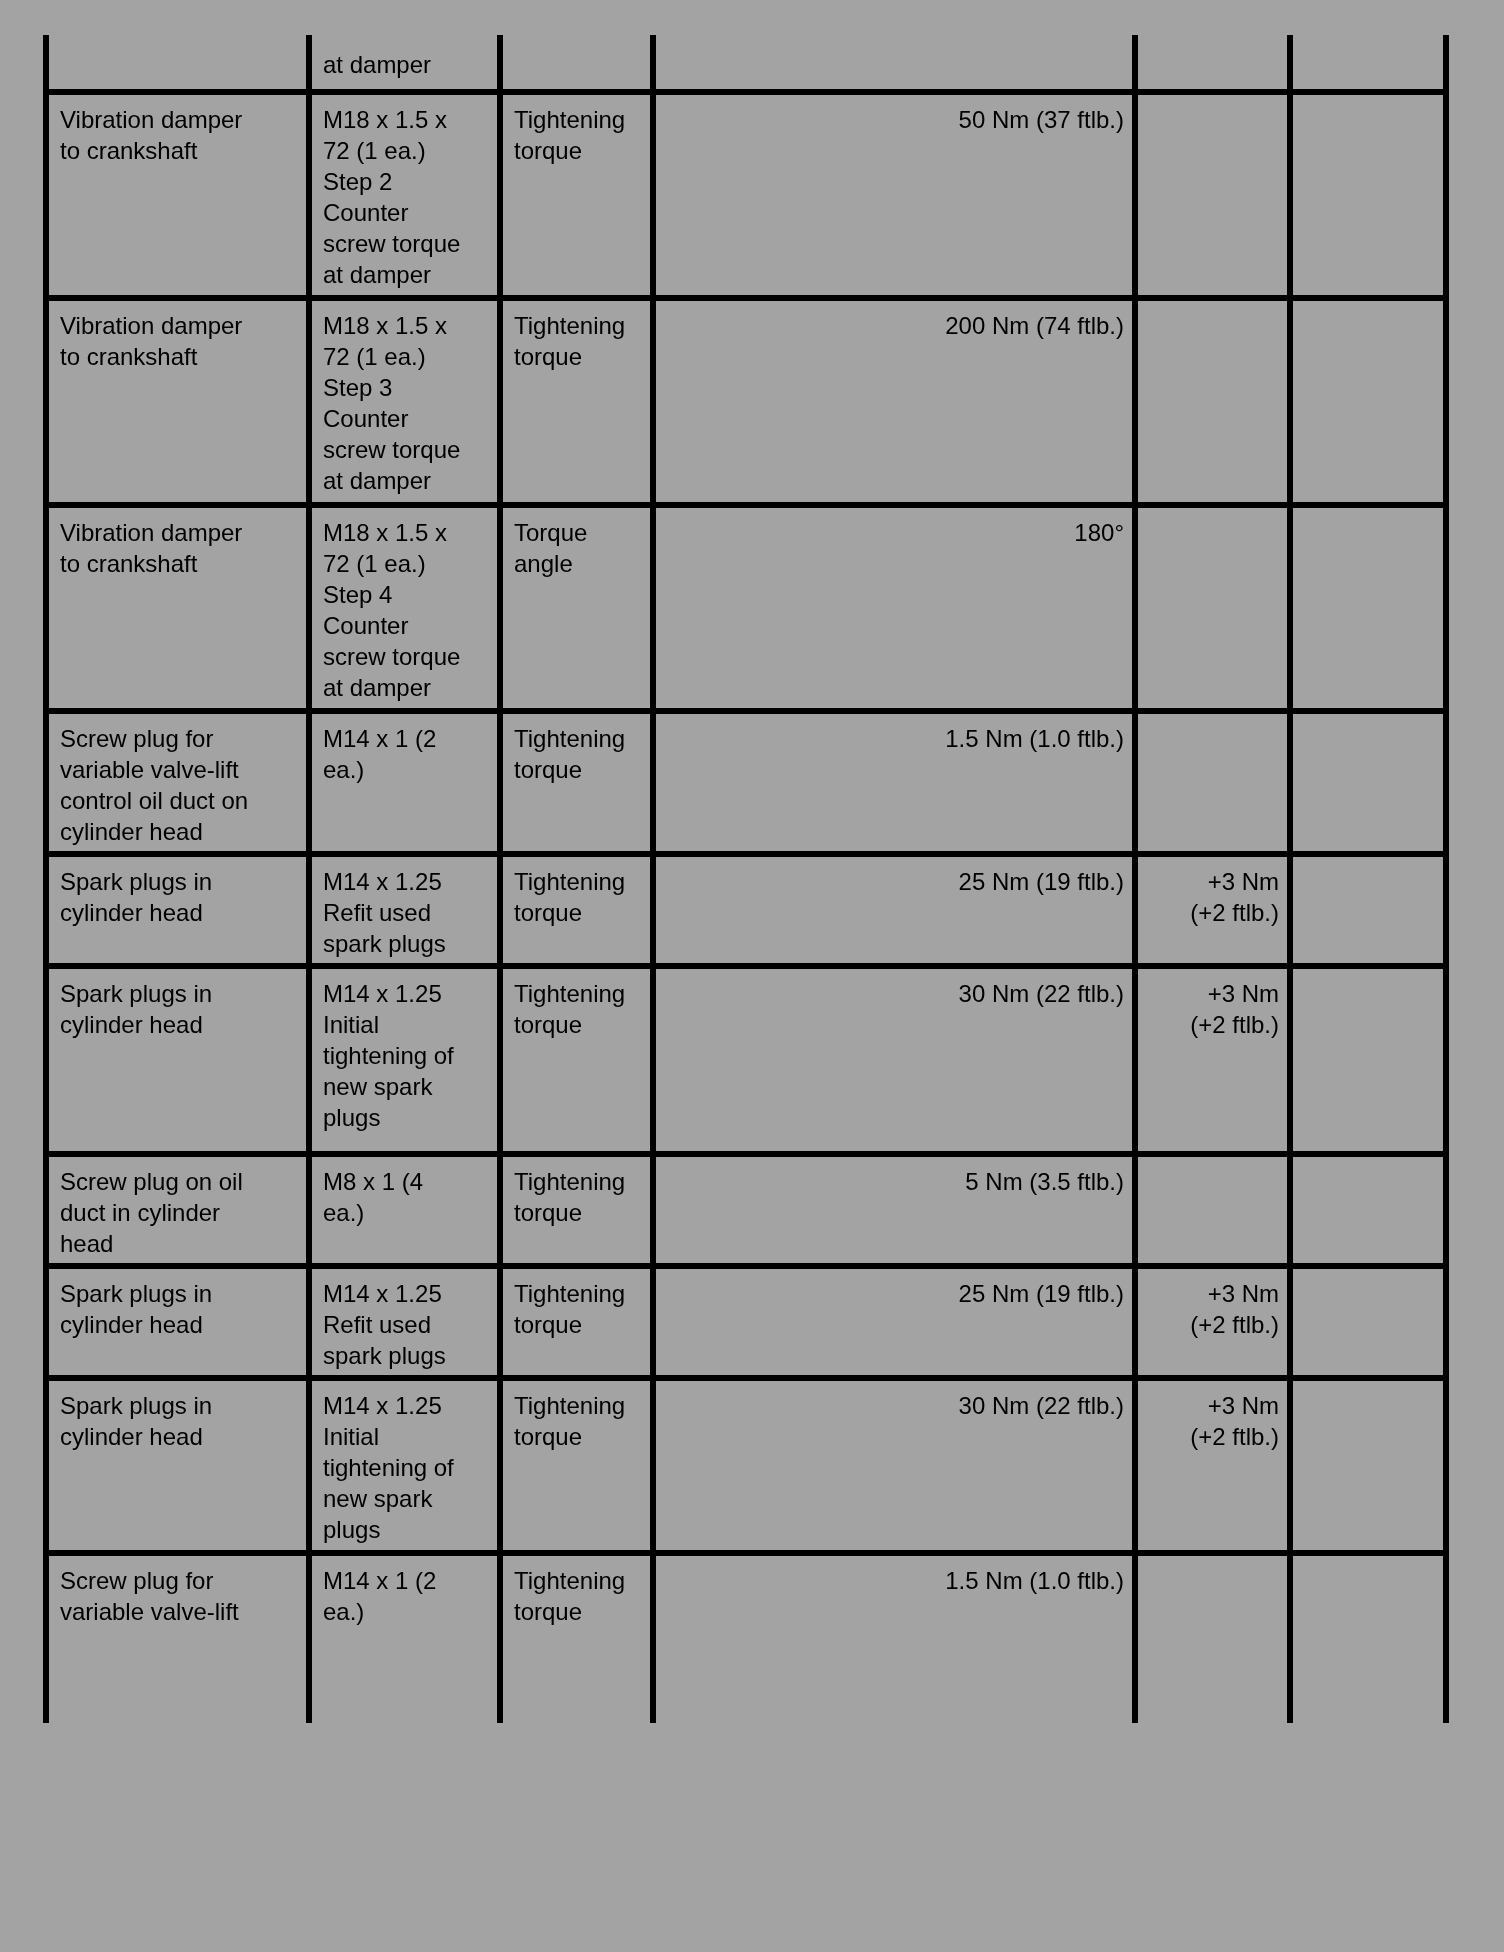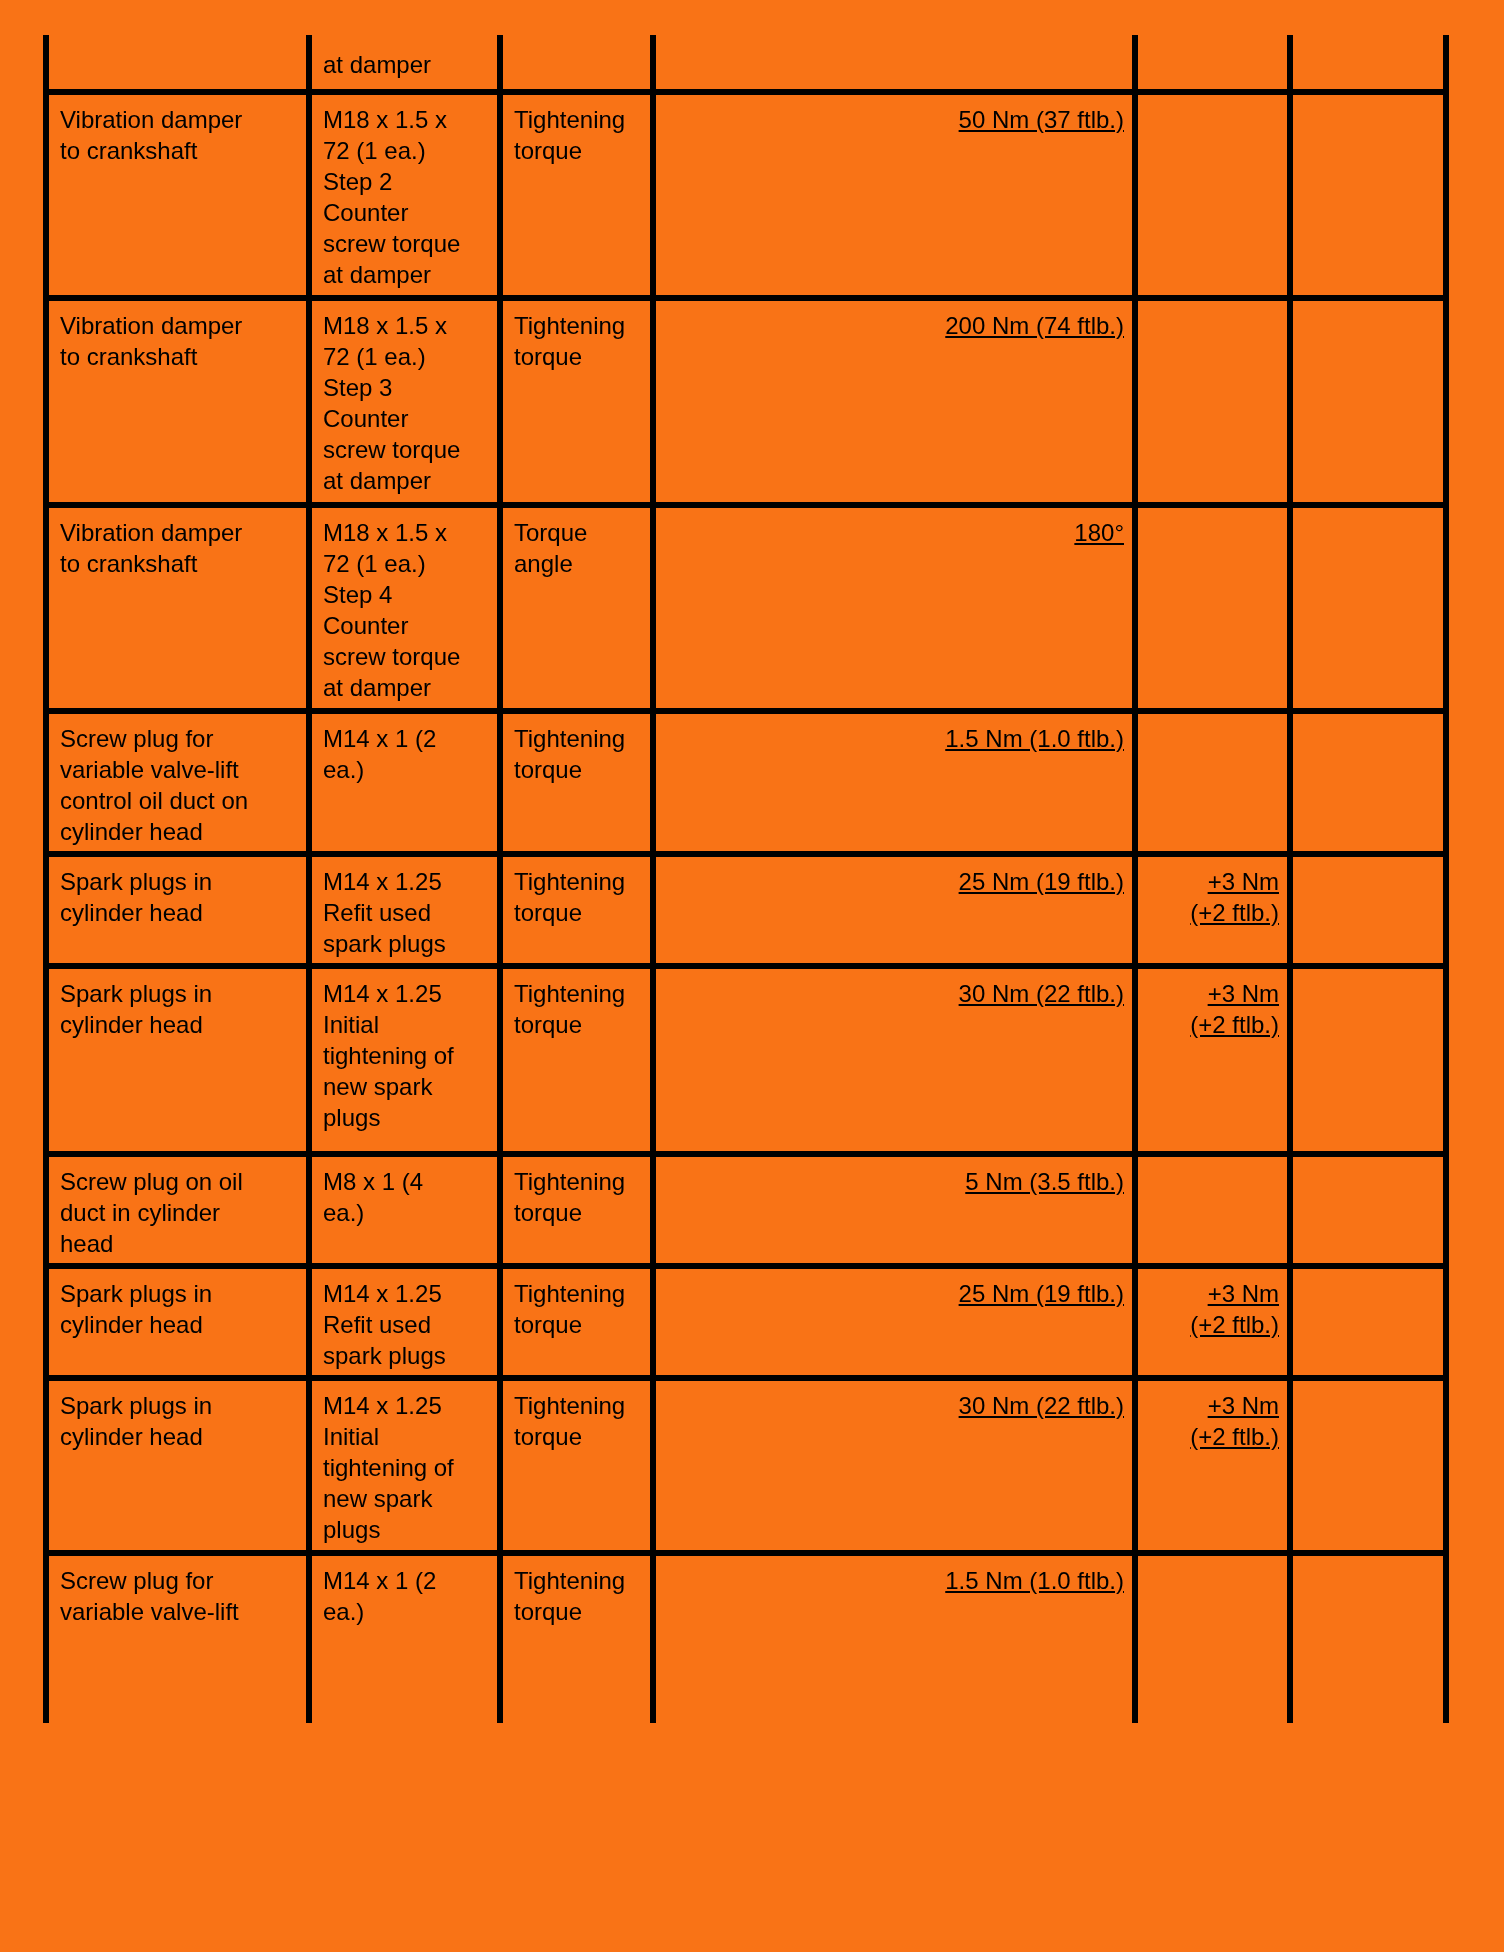--- a/index.html
+++ b/index.html
@@ -9,21 +9,21 @@
   body {
     width: 1504px;
     height: 1952px;
     background: #ffffff;
     font-family: "Liberation Sans", "DejaVu Sans", sans-serif;
   }
   .page {
     position: relative;
     width: 1504px;
     height: 1952px;
-    background: #f97316;
+    background: #a3a3a3;
     overflow: hidden;
   }
   
   .table-clip {
     position: absolute;
     left: 43px;
     top: 35px;
     width: 1412px;
     height: 1877px;
     overflow: hidden;
@@ -49,21 +49,20 @@
     vertical-align: bottom;
     padding-bottom: 9px;
   }
   tr.partial-bottom td {
     border-bottom: 0;
   }
   td.num {
     text-align: right;
     padding-right: 8px;
     padding-left: 8px;
-    text-decoration: underline;
   }
 </style>
 </head>
 <body>
 
 <div class="page">
   <div class="table-clip">
     <table class="spec">
       <colgroup>
         <col style="width:263px">

